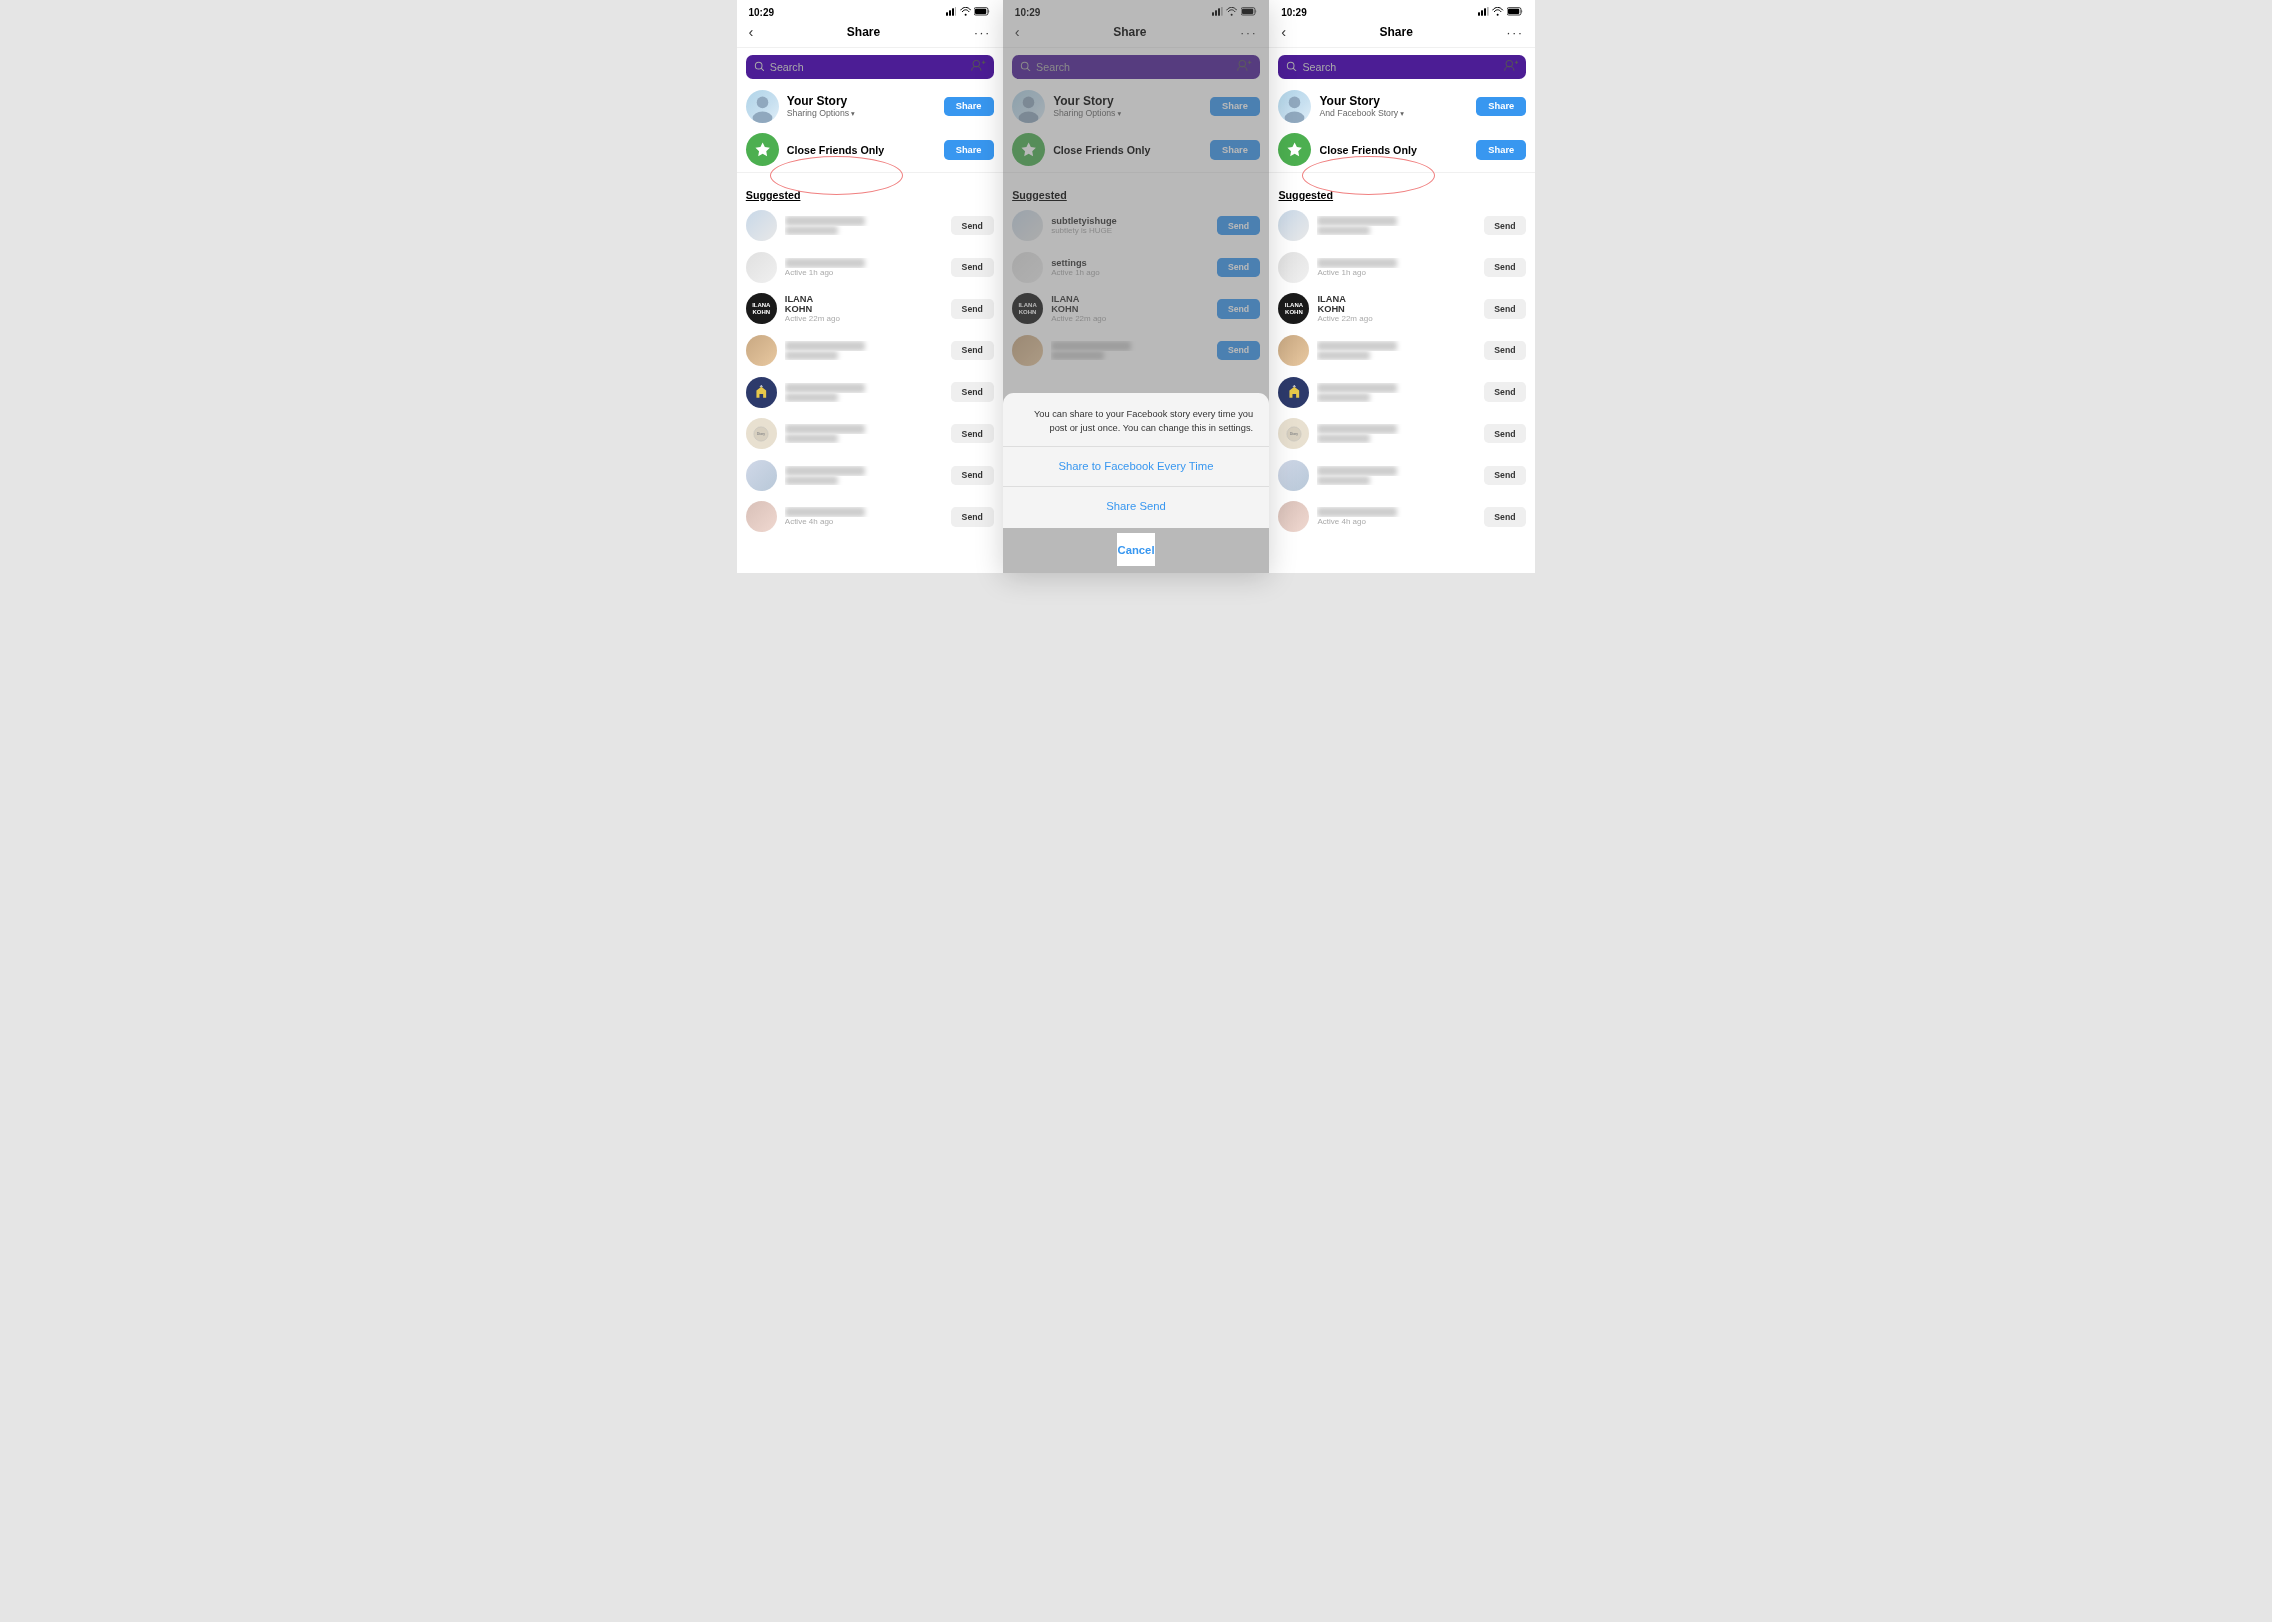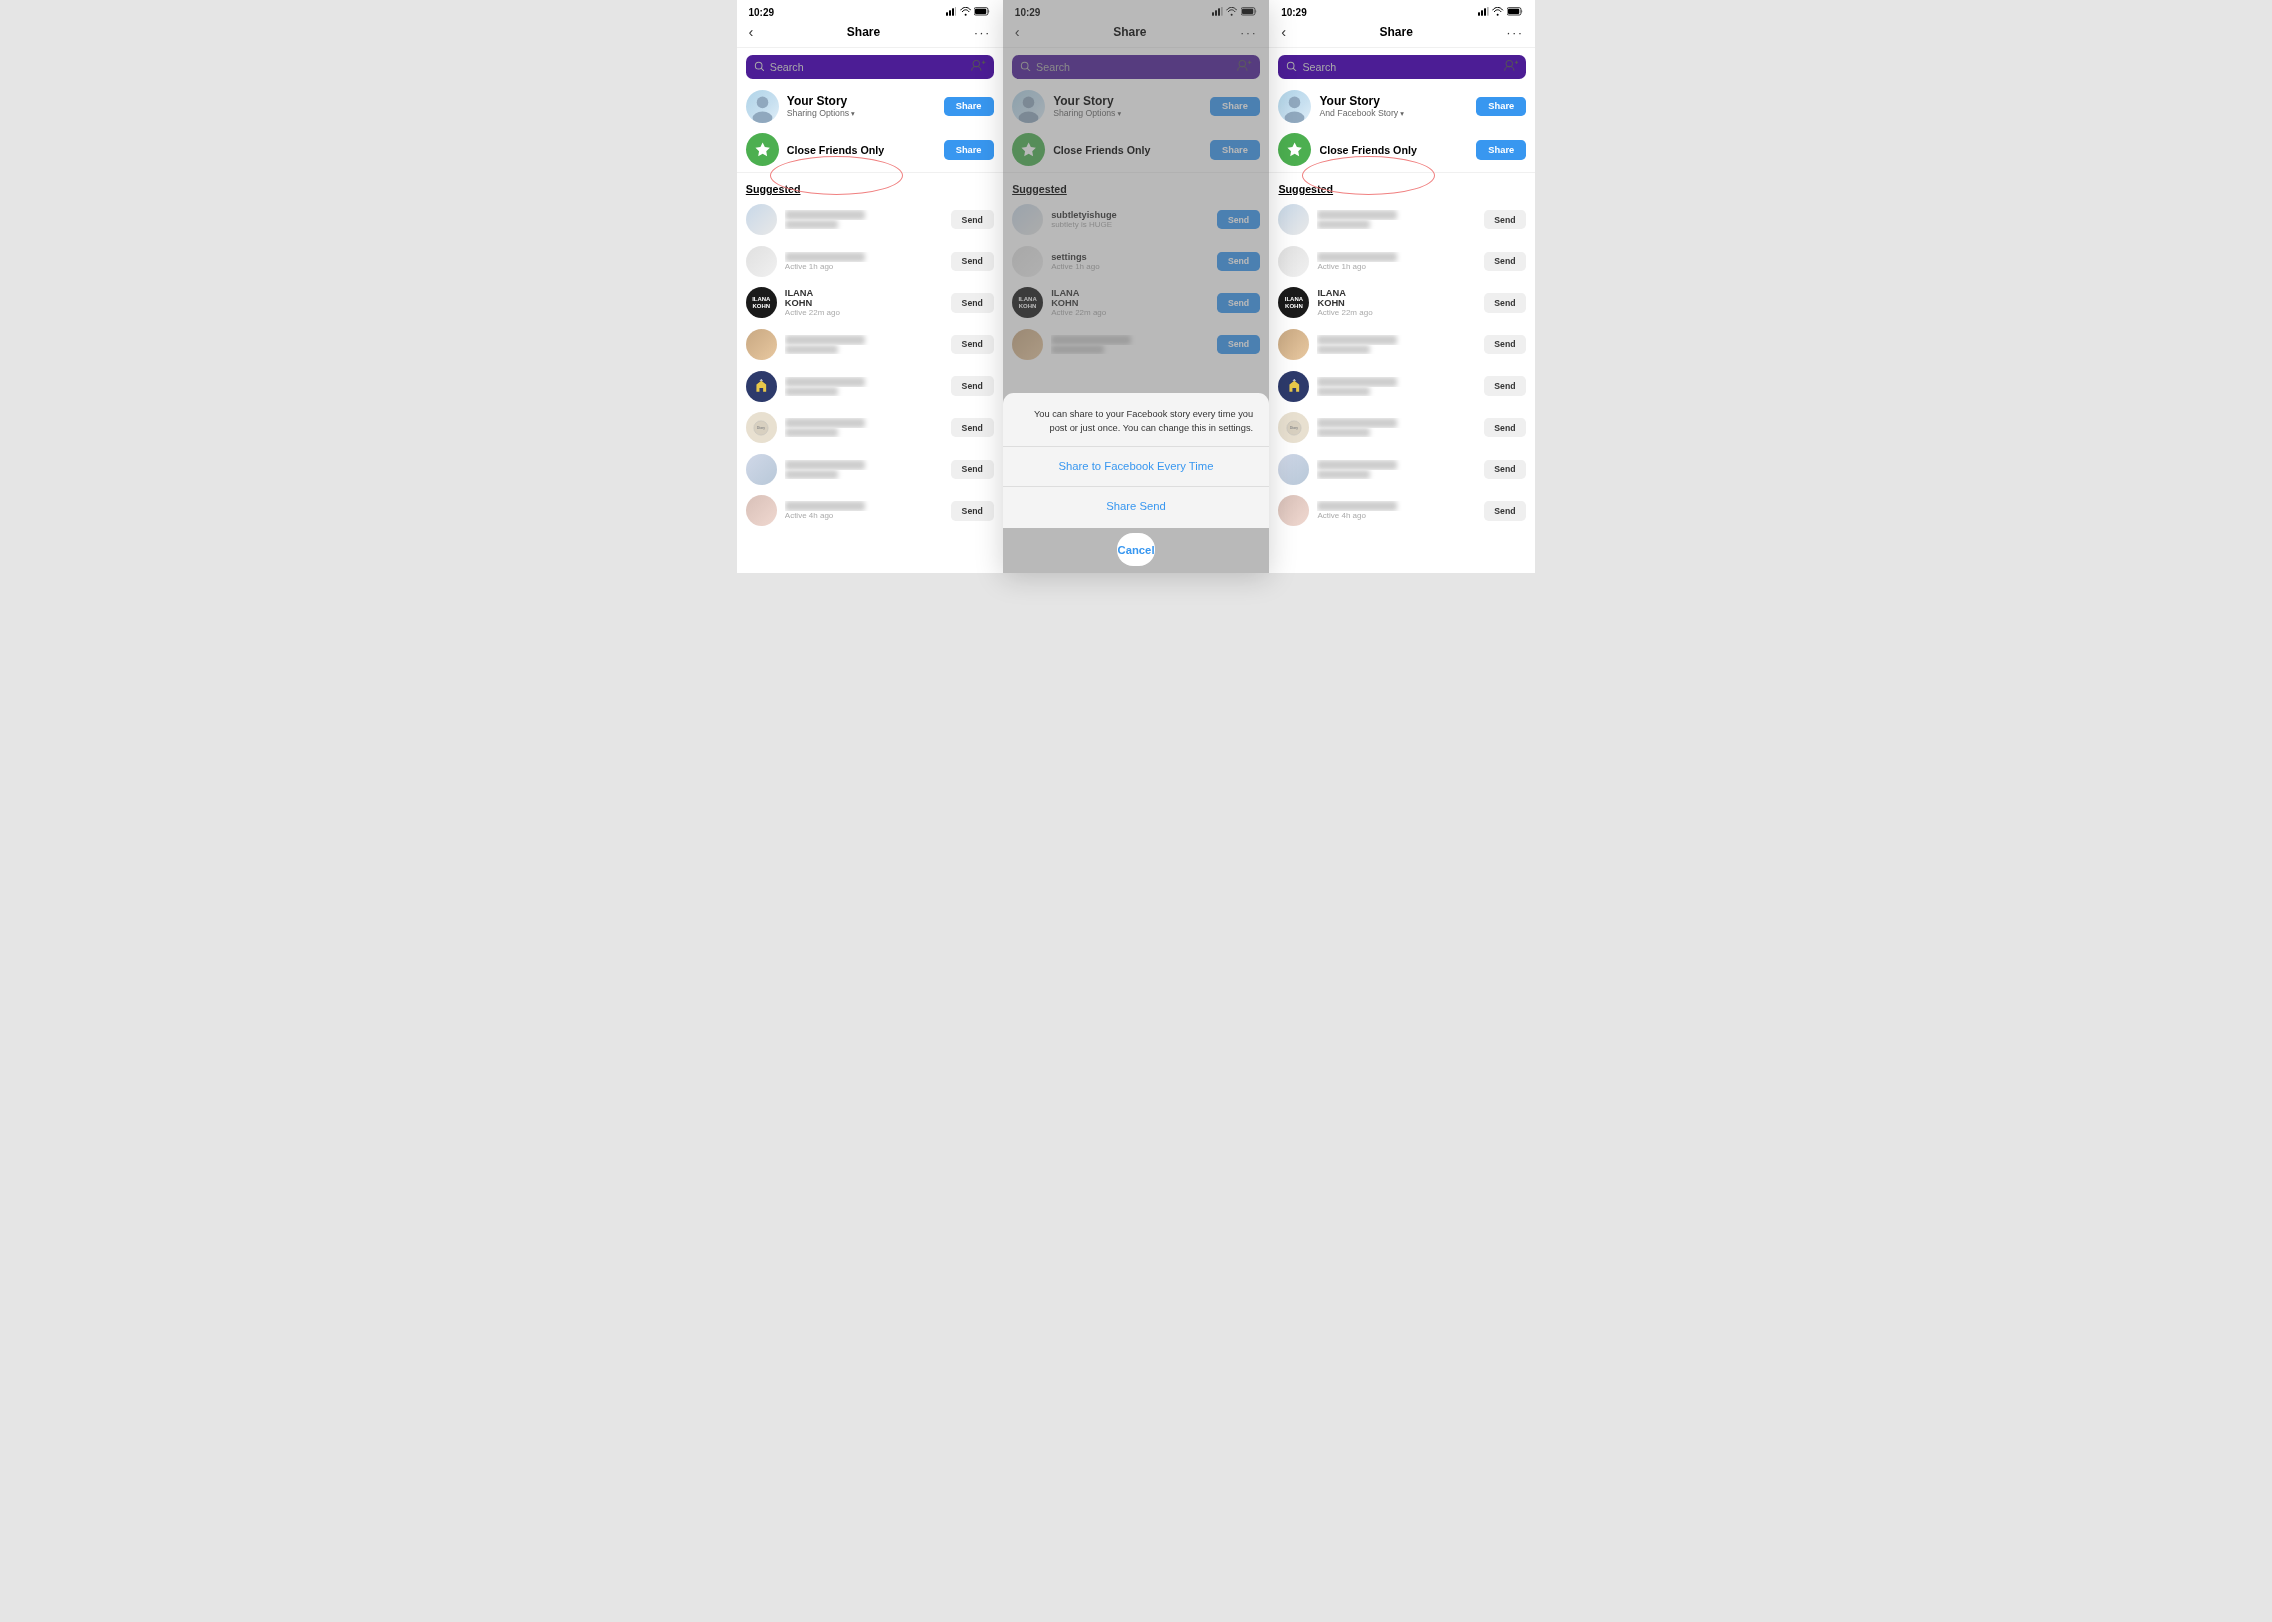--- a/index.html
+++ b/index.html
@@ -116,21 +116,21 @@
       cursor: pointer;
       white-space: nowrap;
     }
     
     .close-friends-row {
       display: flex;
       align-items: center;
       padding: 5.3px 9.3px;
       gap: 8px;
       border-bottom: 0.7px solid #f0f0f0;
-      margin-bottom: 5px;
+      margin-bottom: 11px;
     }
     .close-friends-icon {
       width: 33px;
       height: 33px;
       border-radius: 50%;
       background: #4caf50;
       display: flex;
       align-items: center;
       justify-content: center;
       flex-shrink: 0;
@@ -245,21 +245,21 @@
     }
     .modal-action {
       text-align: center;
       padding: 9.3px 0;
       font-size: 11.3px;
       color: #3897f0;
       cursor: pointer;
     }
     .modal-cancel-box {
       background: #fff;
-      border-radius: 16px;
+      border-radius: 0;
       margin: 5.3px 6.7px 6.7px 6.7px;
     }
     .modal-cancel {
       text-align: center;
       padding: 10.7px 0;
       font-size: 11.3px;
       font-weight: 600;
       color: #3897f0;
       cursor: pointer;
     }

